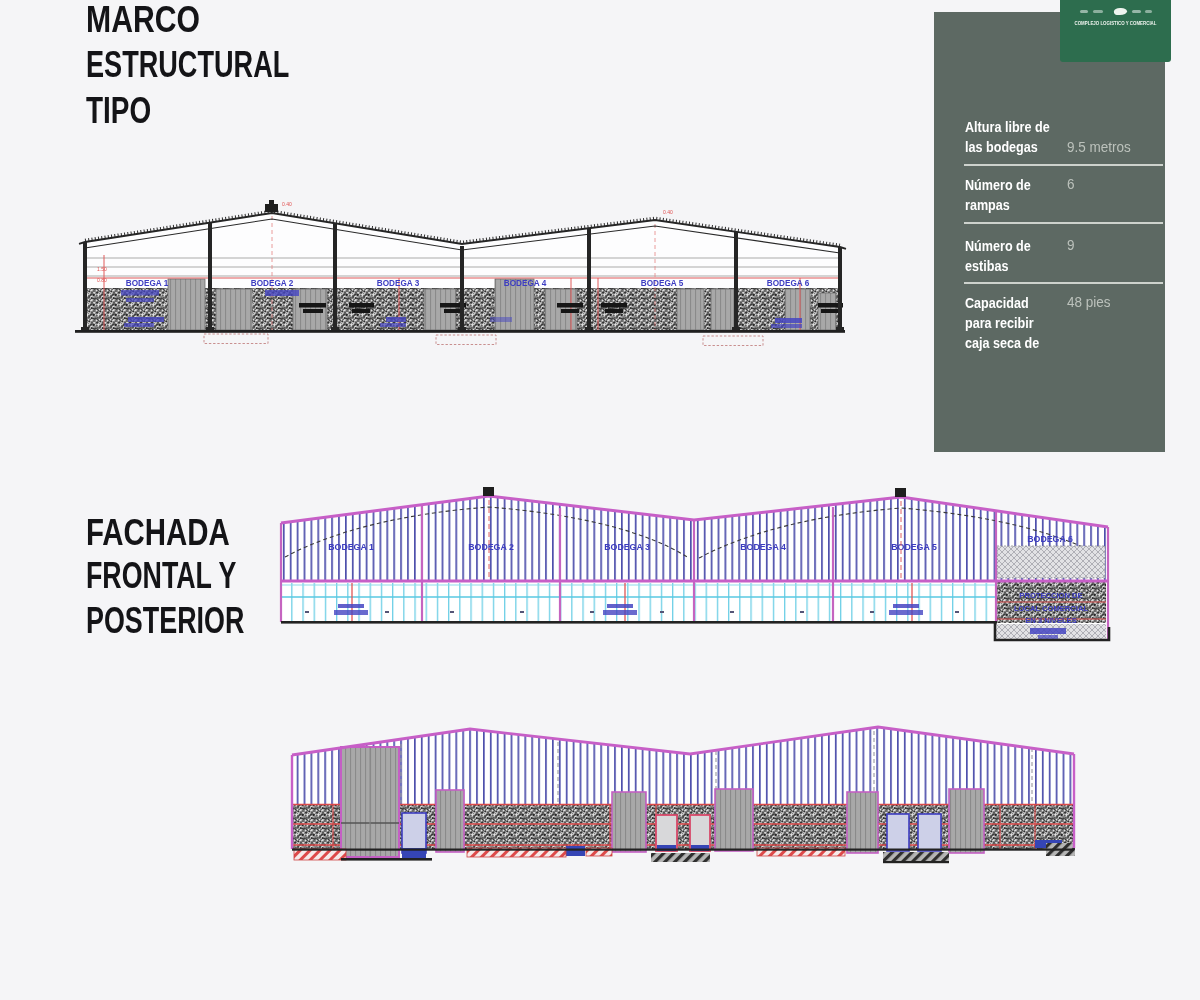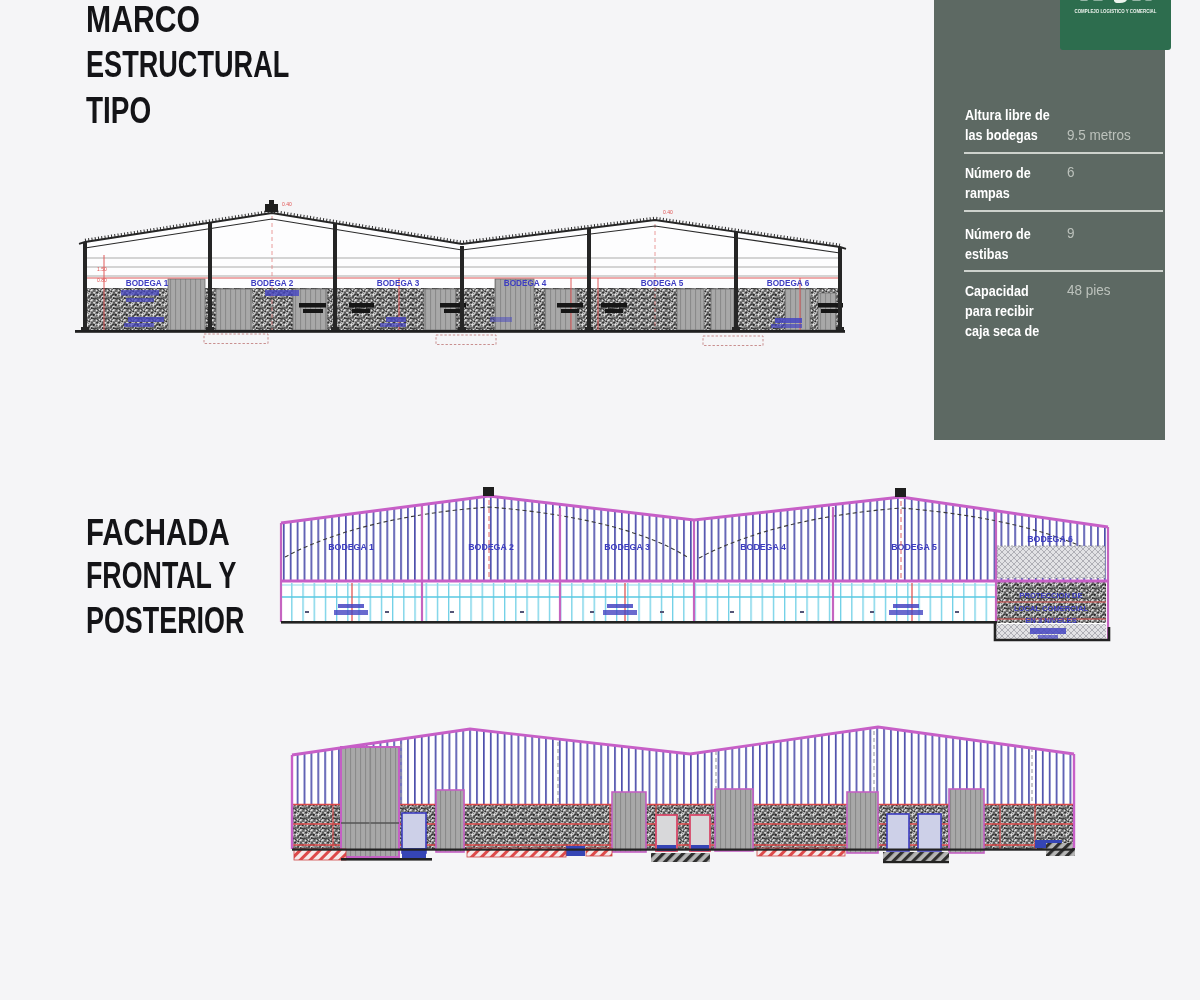--- a/index.html
+++ b/index.html
@@ -16,21 +16,21 @@
 <body>
 
 <div class="abs h1" style="top:-3px;transform:scaleX(0.838);">MARCO</div>
 <div class="abs h1" style="top:42px;transform:scaleX(0.753);">ESTRUCTURAL</div>
 <div class="abs h1" style="top:88px;transform:scaleX(0.775);">TIPO</div>
 
 <div class="abs h1" style="top:510px;transform:scaleX(0.817);">FACHADA</div>
 <div class="abs h1" style="top:553px;transform:scaleX(0.744);">FRONTAL Y</div>
 <div class="abs h1" style="top:598px;transform:scaleX(0.747);">POSTERIOR</div>
 
-<div class="abs" style="left:934px;top:0;width:231px;height:440px;background:#5d6963;">
+<div class="abs" style="left:934px;top:12px;width:231px;height:440px;background:#5d6963;">
 
   <div class="abs" style="left:126px;top:-40px;width:111px;height:90px;background:#2d6d4e;border-radius:3px;overflow:hidden;">
 
     <div class="abs" style="left:54px;top:36px;width:13px;height:7px;background:#eef4ee;border-radius:50% 50% 60% 40%;"></div>
     <div class="abs" style="left:20px;top:38px;width:8px;height:2.5px;background:rgba(255,255,255,0.5);border-radius:2px;"></div>
     <div class="abs" style="left:33px;top:38px;width:10px;height:2.5px;background:rgba(255,255,255,0.45);border-radius:2px;"></div>
     <div class="abs" style="left:72px;top:38px;width:9px;height:2.5px;background:rgba(255,255,255,0.5);border-radius:2px;"></div>
     <div class="abs" style="left:85px;top:38px;width:7px;height:2.5px;background:rgba(255,255,255,0.45);border-radius:2px;"></div>
 
     <div class="abs" style="left:0;top:47.5px;width:111px;text-align:center;font-size:5px;color:#edf2ed;font-weight:bold;transform:scaleX(0.88);transform-origin:center top;">COMPLEJO LOGISTICO Y COMERCIAL</div>

